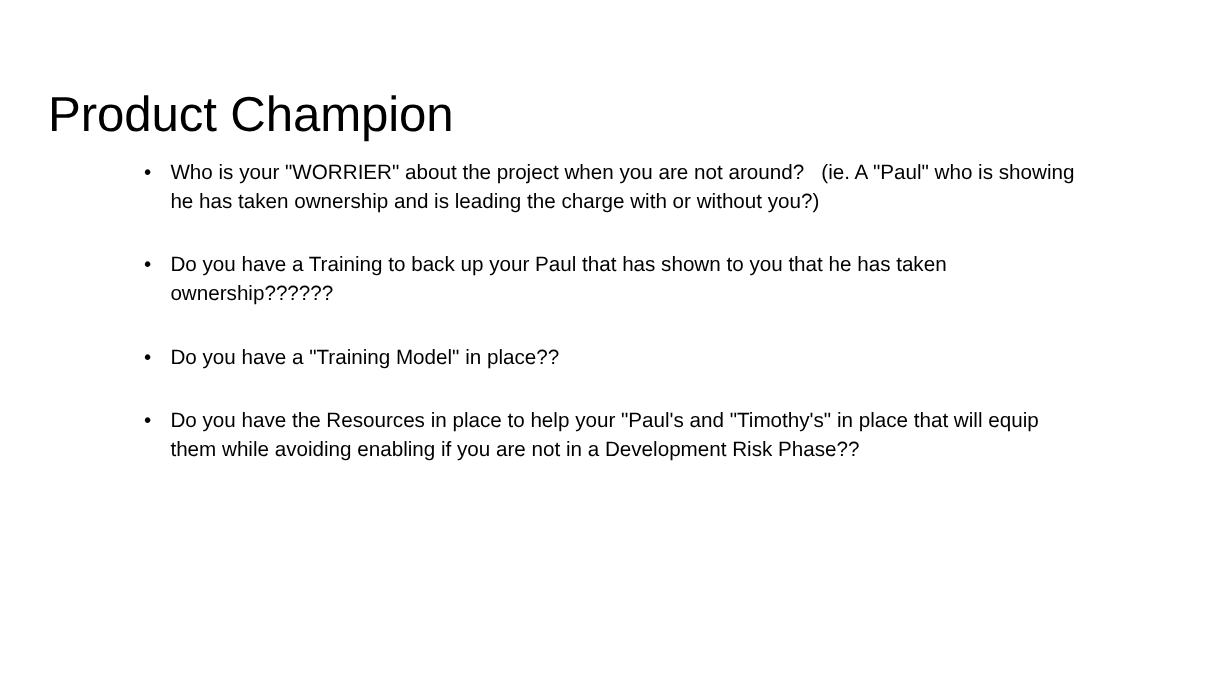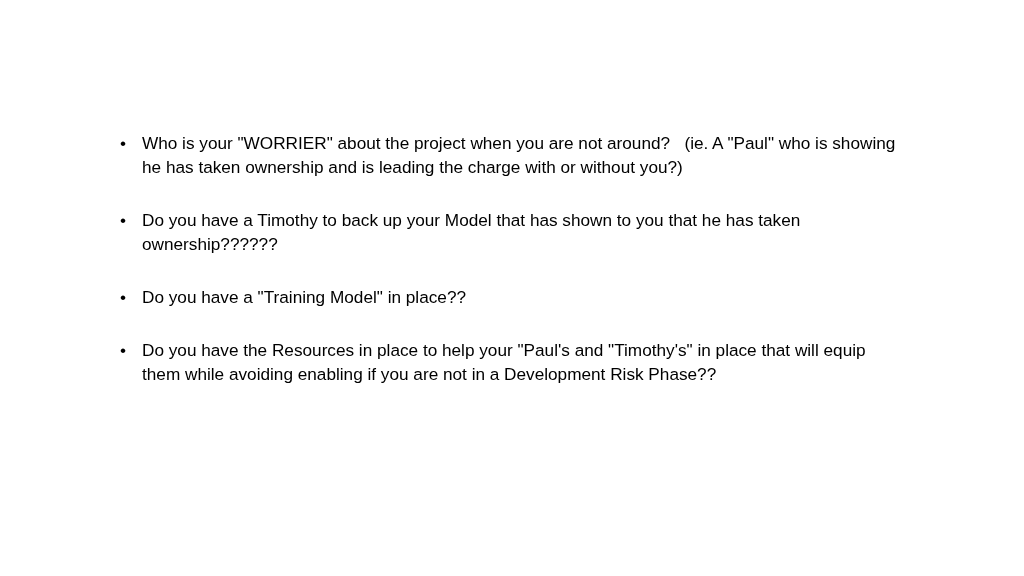--- a/index.html
+++ b/index.html
@@ -81,31 +81,32 @@
   .bullet-item[data-idx="0"] .bullet-text { max-width: 762px; }
   .bullet-item[data-idx="1"] .bullet-text { max-width: 735px; }
   .bullet-item[data-idx="2"] .bullet-text { max-width: 763px; }
   .bullet-item[data-idx="3"] .bullet-text { max-width: 741px; }
 </style>
 </head>
 <body>
 
 <div id="slide" style="background: rgb(255, 255, 255);">
 
+  <h1 id="slide-title">Product Champion</h1>
 
   <div id="slide-body">
 
     <div class="bullet-item" data-idx="0">
       <span class="bullet-marker">•</span>
       <span class="bullet-text">Who is your "WORRIER" about the project when you are not around?   (ie. A "Paul" who is showing he has taken ownership and is leading the charge with or without you?)</span>
     </div>
 
     <div class="bullet-item" data-idx="1">
       <span class="bullet-marker">•</span>
-      <span class="bullet-text">Do you have a Timothy to back up your Model that has shown to you that he has taken ownership??????</span>
+      <span class="bullet-text">Do you have a Training to back up your Paul that has shown to you that he has taken ownership??????</span>
     </div>
 
     <div class="bullet-item" data-idx="2">
       <span class="bullet-marker">•</span>
       <span class="bullet-text">Do you have a "Training Model" in place??</span>
     </div>
 
     <div class="bullet-item" data-idx="3">
       <span class="bullet-marker">•</span>
       <span class="bullet-text">Do you have the Resources in place to help your "Paul's and "Timothy's" in place that will equip them while avoiding enabling if you are not in a Development Risk Phase??</span>

